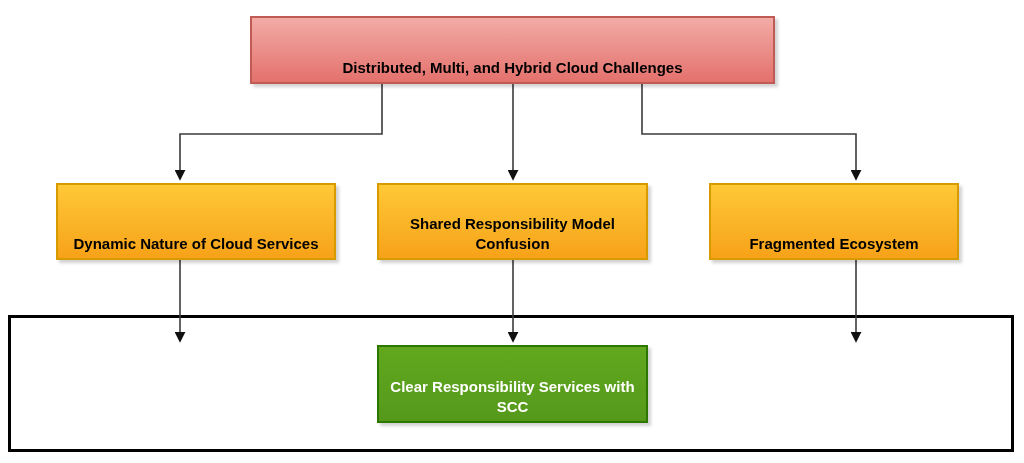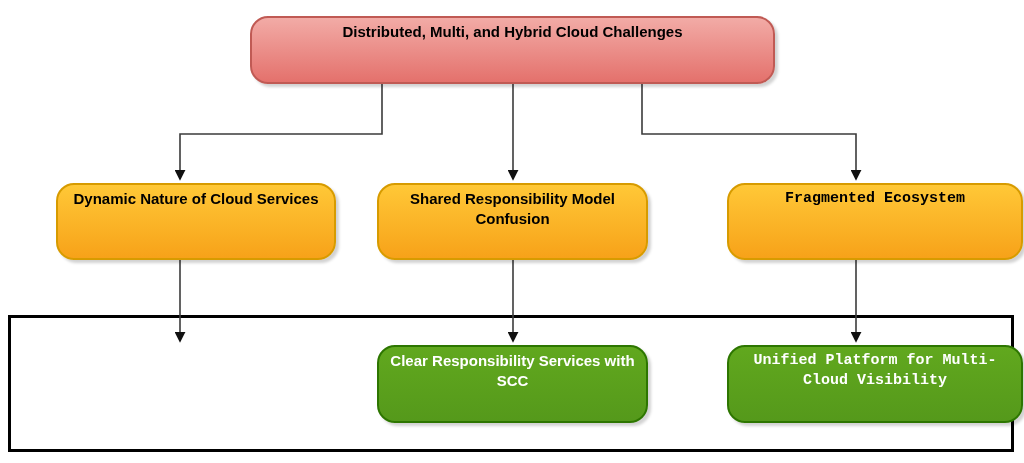--- a/index.html
+++ b/index.html
@@ -13,30 +13,29 @@
   }
   .connectors {
     position: absolute;
     left: 0; top: 0;
     width: 1024px; height: 463px;
     z-index: 2;
   }
   .node {
     position: absolute;
     display: flex;
-    align-items: flex-start;
+    align-items: flex-end;
     justify-content: center;
     text-align: center;
     font-weight: bold;
     font-size: 15px;
     line-height: 1.35;
     box-sizing: border-box;
     padding: 4px 10px;
     z-index: 3;
-    border-radius: 18px;
   }
   .node-root {
     left: 250px; top: 16px; width: 525px; height: 68px;
     background: linear-gradient(var(--root_fill_top, #F2ABA6), var(--root_fill_bottom, #E4716C));
     border: 2px solid var(--root_border, #C05A54);
     color: var(--text_dark, #000000);
     box-shadow: 3px 3px 3px rgba(0,0,0,0.18);
   }
   .node-challenge {
     top: 183px; height: 77px;
@@ -47,21 +46,21 @@
   }
   .node-solution {
     top: 345px; height: 78px;
     background: linear-gradient(var(--solution_fill_top, #61A81E), var(--solution_fill_bottom, #55991B));
     border: 2px solid var(--solution_border, #2D7600);
     color: var(--solution_text, #FFFFFF);
     box-shadow: 3px 3px 3px rgba(0,0,0,0.18);
   }
   .pos-1 { left: 56px;  width: 280px; }
   .pos-2 { left: 377px; width: 271px; }
-  .pos-3 { left: 727px; width: 296px; font-family: Liberation Mono, monospace; }
+  .pos-3 { left: 709px; width: 250px; }
   .solutions-frame {
     position: absolute;
     left: 8px; top: 315px;
     width: 1006px; height: 137px;
     box-sizing: border-box;
     border: 3px solid var(--frame_border, #000000);
     background: transparent;
     z-index: 1;
   }
 </style>
@@ -98,17 +97,14 @@
   <div class="node node-challenge pos-2">
     <span>Shared Responsibility Model Confusion</span>
   </div>
   <div class="node node-challenge pos-3">
     <span>Fragmented Ecosystem</span>
   </div>
 
   <div class="node node-solution pos-2">
     <span>Clear Responsibility Services with SCC</span>
   </div>
-  <div class="node node-solution pos-3">
-    <span>Unified Platform for Multi-Cloud Visibility</span>
-  </div>
 
 </div>
 
 </body></html>

